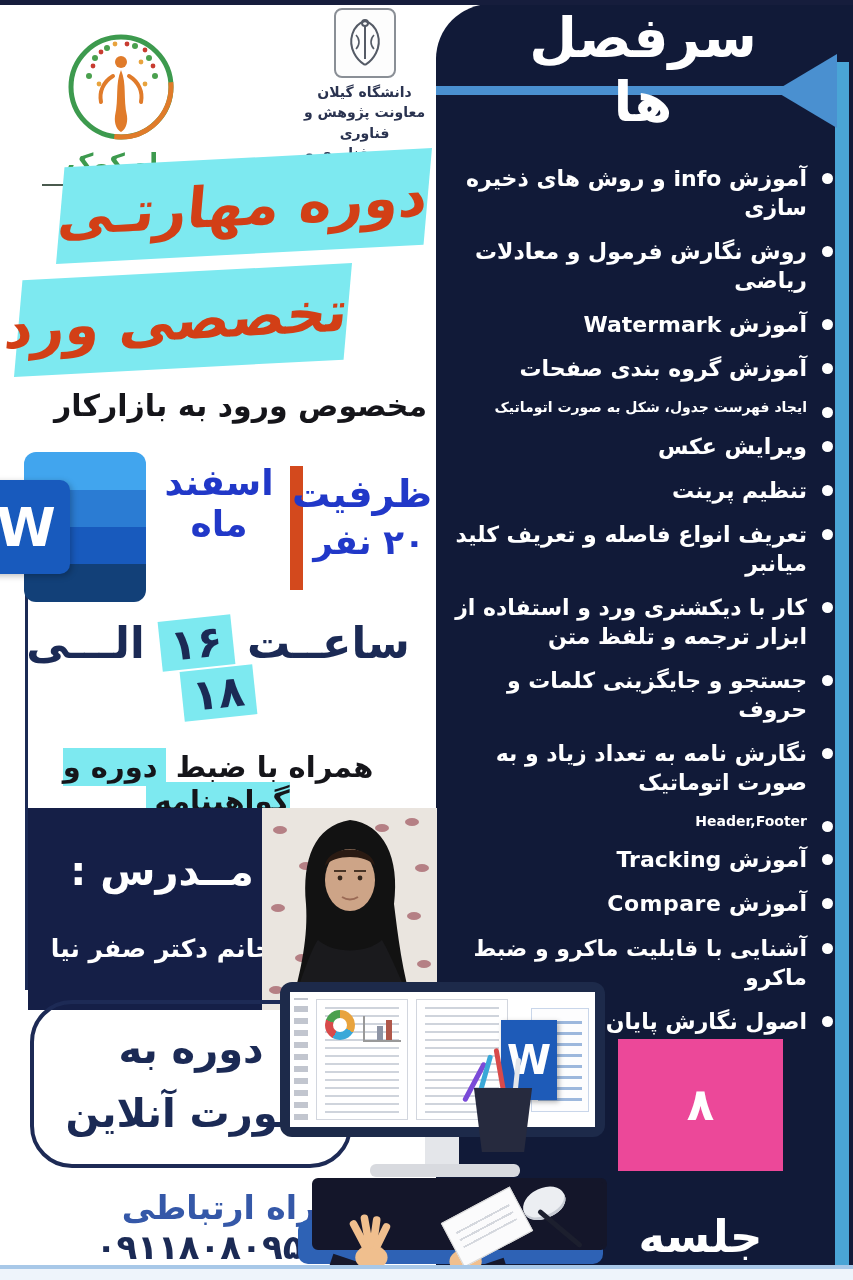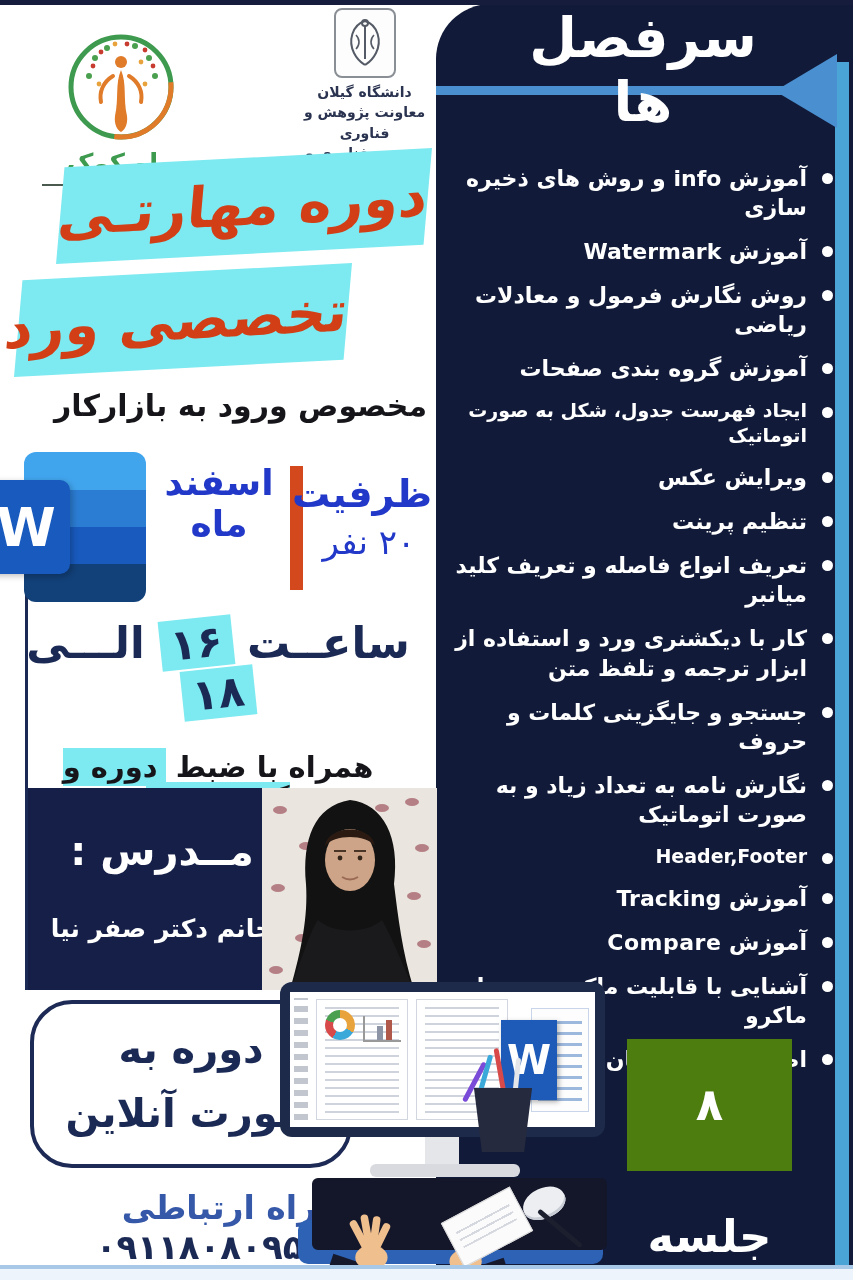--- a/index.html
+++ b/index.html
@@ -16,23 +16,23 @@
   .arrow-head{position:absolute;top:50px;right:16px;width:0;height:0;
     border-top:37px solid transparent;border-bottom:37px solid transparent;border-right:62px solid #4a90d0;}
   .syllabus-heading{position:absolute;top:2px;right:60px;width:300px;text-align:center;
     color:#fff;font-size:55px;font-weight:bold;z-index:3;direction:rtl;}
   .topic-list{position:absolute;top:160px;right:20px;left:12px;margin:0;padding:0;list-style:none;
     direction:rtl;z-index:3;}
   .topic-list li{position:relative;padding-right:26px;margin-bottom:15px;color:#fff;
     font-size:22px;font-weight:bold;line-height:1.32;text-align:right;}
   .topic-list li::before{content:"";position:absolute;right:0;top:9px;width:11px;height:11px;
     border-radius:50%;background:#fff;}
-  .topic-list li:nth-child(5),.topic-list li:nth-child(12){font-size:19px;}
+  .topic-list li:nth-child(5),.topic-list li:nth-child(12){font-size:14px;}
   .topic-list li:nth-child(14),.topic-list li:nth-child(15),.topic-list li:nth-child(16){letter-spacing:.5px;}
-  .sessions-badge{position:absolute;left:191px;top:1035px;width:165px;height:132px;background:#4d7c0f;
+  .sessions-badge{position:absolute;left:182px;top:1035px;width:165px;height:132px;background:#ec4899;
     color:#fff;font-size:45px;font-weight:bold;text-align:center;line-height:132px;direction:rtl;z-index:3;}
 
   
   .mahkouk{position:absolute;left:42px;top:32px;width:158px;text-align:center;z-index:2;}
   .mahkouk-name{color:#3d9a4e;font-size:26px;font-weight:bold;direction:rtl;margin-top:2px;}
   .mahkouk-en{color:#1b2a55;font-size:12px;font-weight:bold;letter-spacing:4px;display:flex;align-items:center;gap:6px;justify-content:center;}
   .mahkouk-en::before,.mahkouk-en::after{content:"";flex:1;height:2px;background:#4a5a4e;}
 
   .guilan{position:absolute;left:292px;top:8px;width:145px;text-align:center;z-index:2;}
   .guilan-frame{width:62px;height:70px;margin:0 auto 4px;border:2px solid #8a8f96;border-radius:8px;
@@ -59,32 +59,32 @@
     box-shadow:2px 2px 6px rgba(0,0,0,.25);}
 
   .date-block{position:absolute;left:139px;top:462px;width:160px;text-align:center;color:#2138c8;
     direction:rtl;z-index:2;}
   .date-month{font-size:36px;font-weight:bold;}
   .date-year{font-size:48px;font-weight:bold;letter-spacing:2px;}
   .red-divider{position:absolute;left:290px;top:466px;width:13px;height:124px;background:#d3491d;z-index:2;}
   .capacity-block{position:absolute;left:306px;top:472px;width:126px;text-align:center;color:#2138c8;
     direction:rtl;z-index:2;}
   .capacity-label{font-size:38px;font-weight:bold;}
-  .capacity-value{font-size:34px;font-weight:normal;margin-top:6px;}
+  .capacity-value{font-size:34px;font-weight:bold;margin-top:6px;}
 
   .time-row{position:absolute;left:0;top:618px;width:436px;text-align:center;direction:rtl;
     color:#1b2a55;font-size:43px;font-weight:bold;z-index:2;}
   .time-hl{display:inline-block;background:#7de9f0;padding:0 10px;transform:rotate(-6deg);}
   .recording-row{position:absolute;left:0;top:714px;width:436px;text-align:center;direction:rtl;
     color:#15151a;font-size:29px;font-weight:bold;z-index:2;margin-top:36px;}
   .rec-hl{background:#7de9f0;padding:2px 8px;}
 
   .left-rule{position:absolute;left:25px;top:572px;width:3px;height:418px;background:#1b2a55;z-index:1;}
 
-  .instructor-box{position:absolute;left:28px;top:788px;width:409px;height:202px;background:#151f47;z-index:2;}
+  .instructor-box{position:absolute;left:28px;top:808px;width:409px;height:202px;background:#151f47;z-index:2;}
   .instructor-label{position:absolute;left:16px;top:40px;width:236px;text-align:center;color:#fff;
     font-size:40px;font-weight:bold;direction:rtl;}
   .instructor-name{position:absolute;left:6px;top:126px;width:256px;text-align:center;color:#fff;
     font-size:25px;font-weight:bold;direction:rtl;}
   .instructor-photo{position:absolute;right:0;top:0;width:175px;height:202px;overflow:hidden;}
 
   .online-box{position:absolute;left:30px;top:1000px;width:322px;height:168px;border:4px solid #1d2a55;
     border-radius:42px;z-index:2;}
   .online-line{position:absolute;width:100%;text-align:center;color:#1b2a55;font-weight:bold;
     font-size:40px;direction:rtl;}
@@ -154,22 +154,22 @@
 <div class="poster">
   <div class="top-line"></div>
 
   <div class="right-panel">
     <div class="edge-strip"></div>
     <div class="arrow-line"></div>
     <div class="arrow-head"></div>
     <div class="syllabus-heading">سرفصل ها</div>
     <ul class="topic-list">
       <li>آموزش info و روش های ذخیره سازی</li>
+      <li>روش نگارش فرمول و معادلات ریاضی</li>
       <li>آموزش Watermark</li>
-      <li>روش نگارش فرمول و معادلات ریاضی</li>
       <li>آموزش گروه بندی صفحات</li>
       <li>ایجاد فهرست جدول، شکل به صورت اتوماتیک</li>
       <li>ویرایش عکس</li>
       <li>تنظیم پرینت</li>
       <li>تعریف انواع فاصله و تعریف کلید میانبر</li>
       <li>کار با دیکشنری ورد و استفاده از ابزار ترجمه و تلفظ متن</li>
       <li>جستجو و جایگزینی کلمات و حروف</li>
       <li>نگارش نامه به تعداد زیاد و به صورت اتوماتیک</li>
       <li>Header,Footer</li>
       <li>آموزش Tracking</li>

